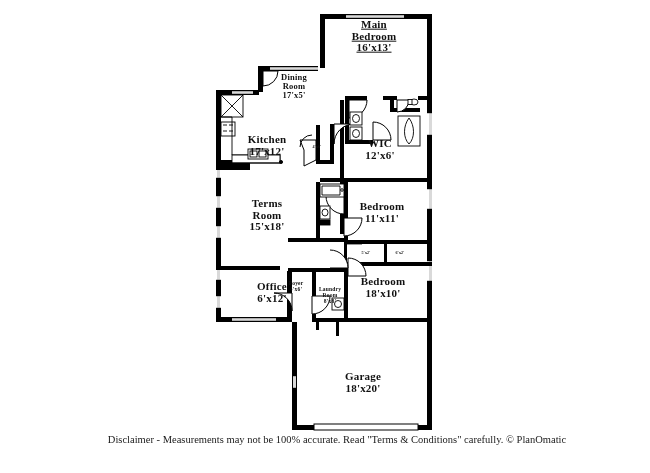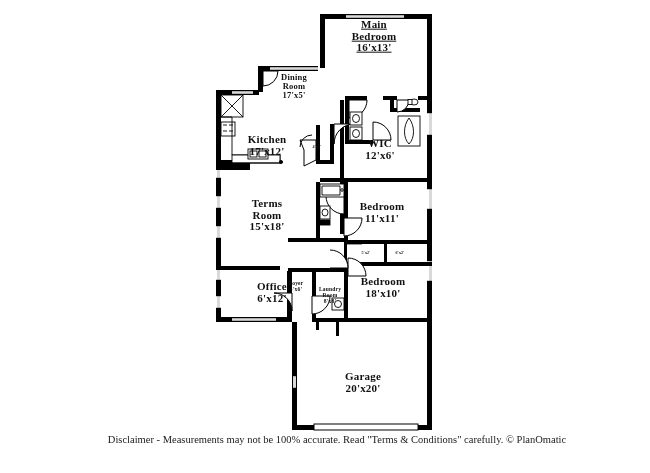--- a/index.html
+++ b/index.html
@@ -309,20 +309,20 @@
 </div>
 
 <div class="room-label rl-small" style="left:330px;top:296px;">
   <div>Laundry</div>
   <div>Room</div>
   <div>8'x8'</div>
 </div>
 
 <div class="room-label rl-big" style="left:363px;top:383px;">
   <div>Garage</div>
-  <div>20'x20'</div>
+  <div>18'x20'</div>
 </div>
 
 <div class="room-label rl-tiny" style="left:366px;top:253px;">5'x2'</div>
 <div class="room-label rl-tiny" style="left:400px;top:253px;">6'x2'</div>
 <div class="room-label rl-tiny" style="left:317px;top:147px;">4'x6'</div>
 
 <div class="disclaimer">Disclaimer - Measurements may not be 100% accurate. Read "Terms &amp; Conditions" carefully. © PlanOmatic</div>
 
 </body></html>

